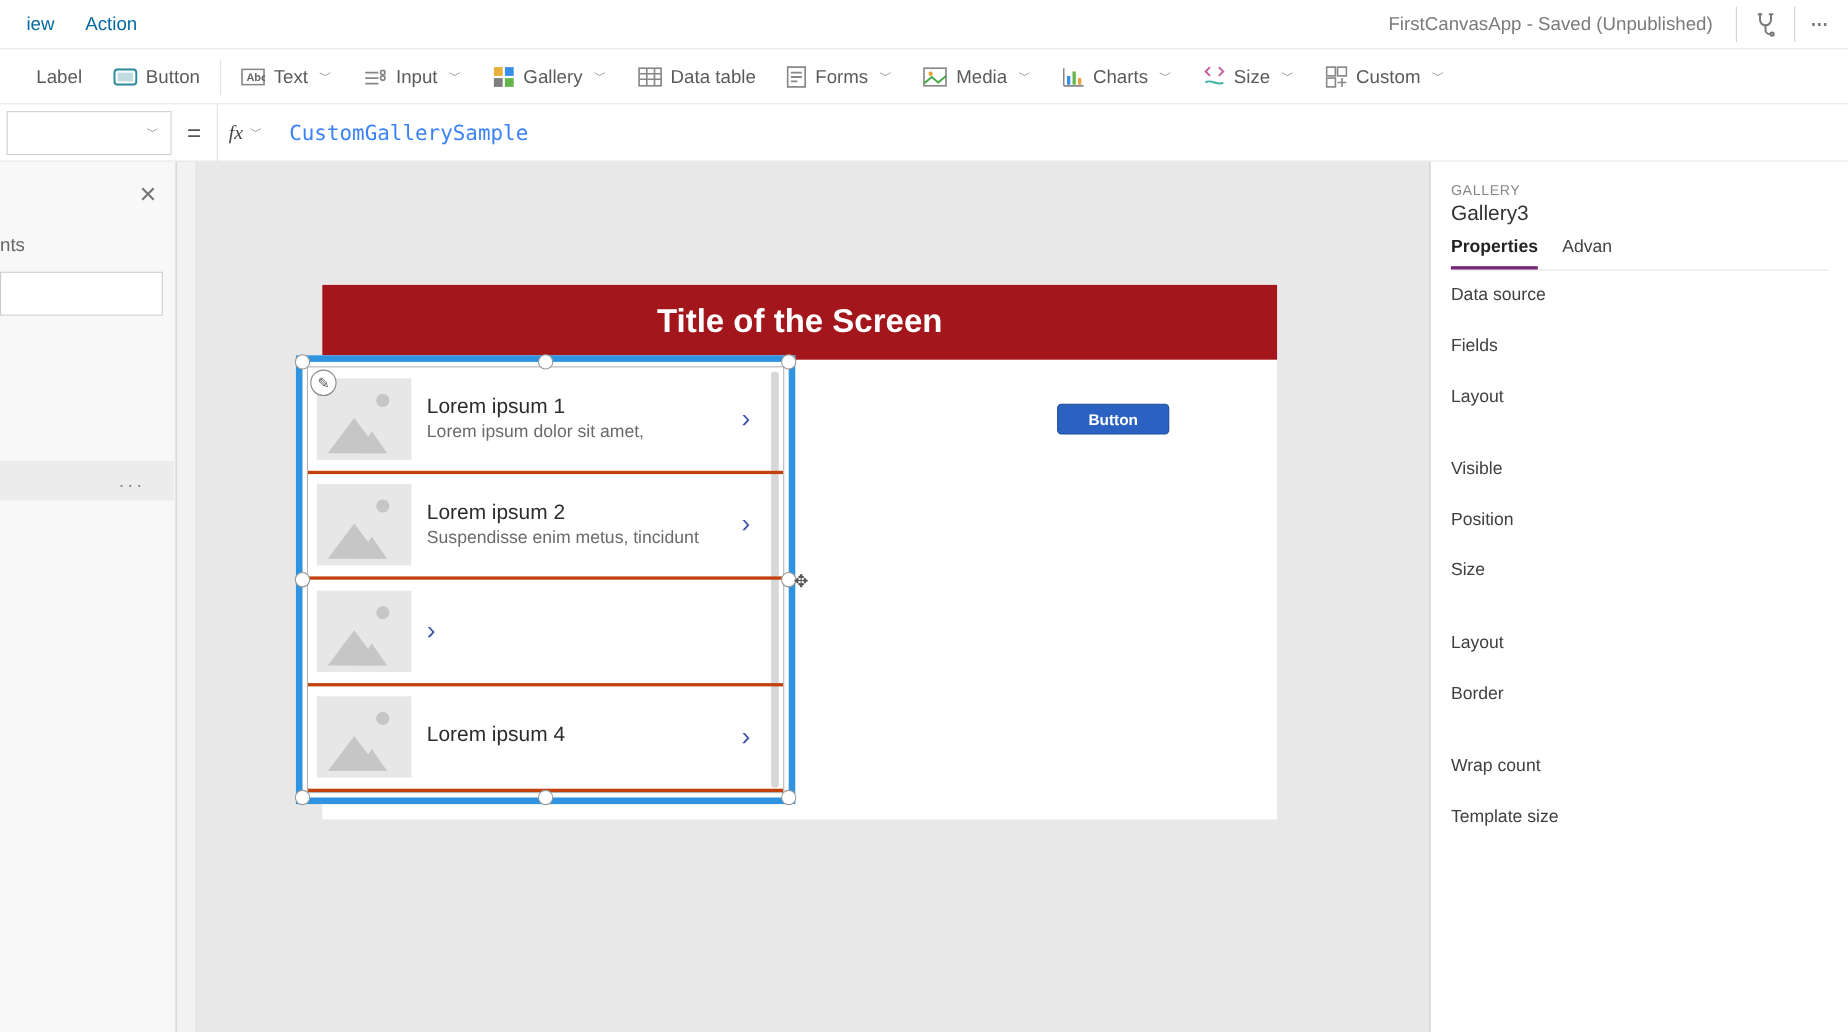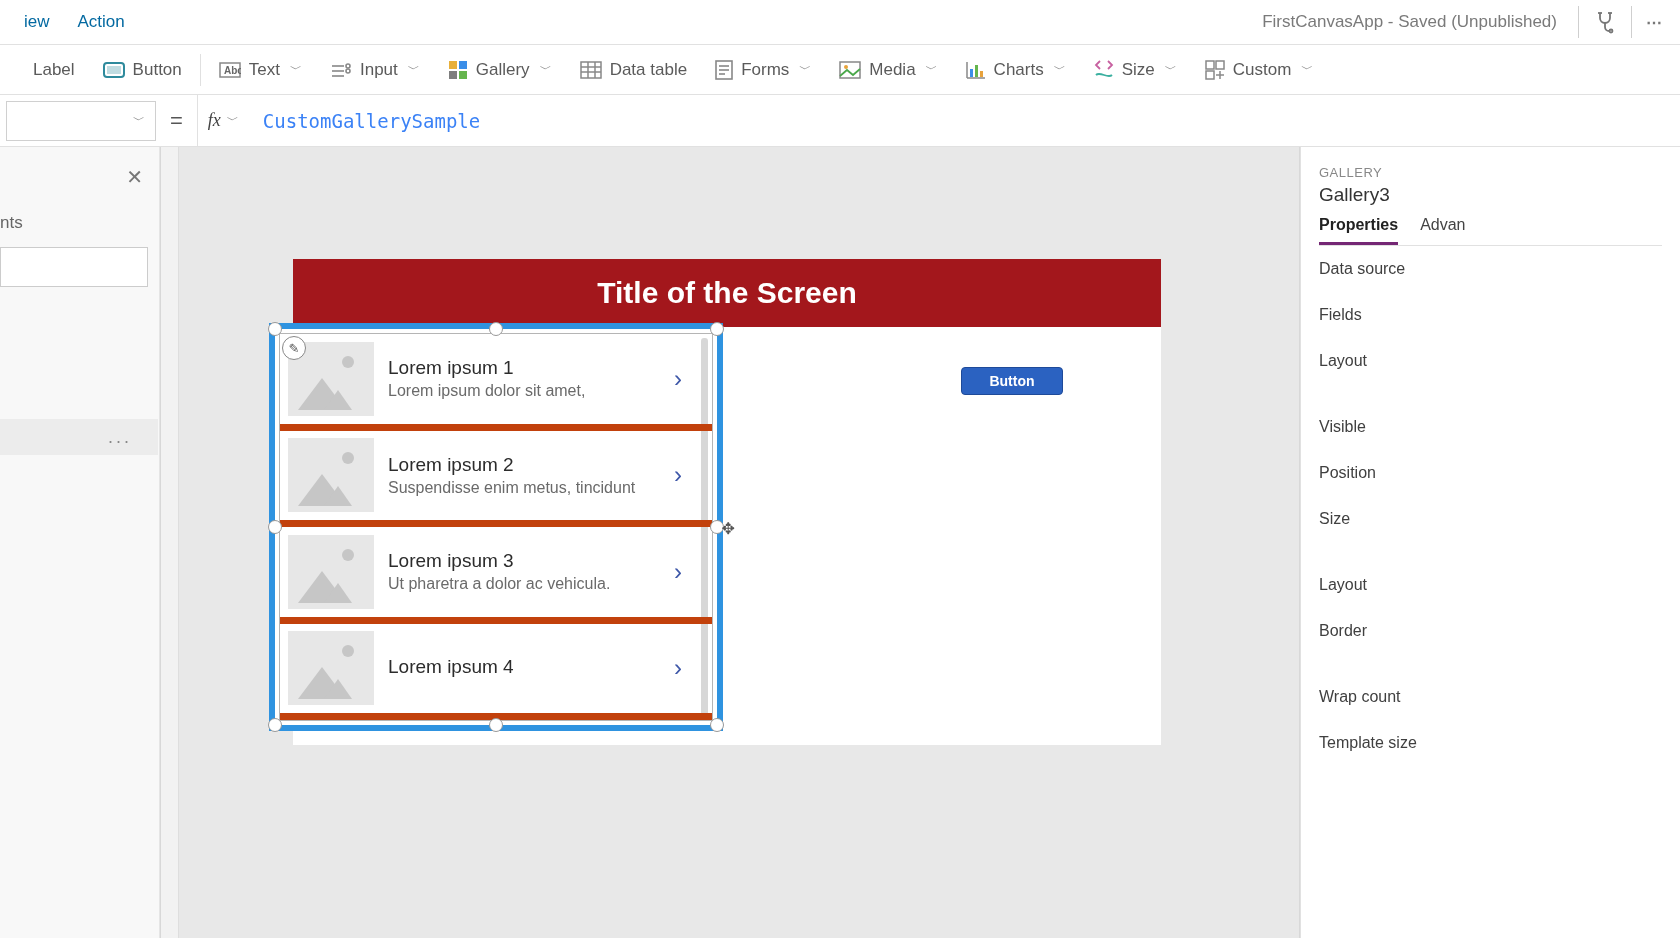--- a/index.html
+++ b/index.html
@@ -224,21 +224,21 @@
 }
 .gallery-scrolltrack {
   position: absolute;
   top: 4px; right: 4px; bottom: 4px;
   width: 7px;
   background: #cececed0;
   border-radius: 3px;
 }
 .gitem {
   height: 102px;
-  border-bottom: 7px solid #c2410c;
+  border-bottom: 3px solid #c2410c;
   display: flex;
   align-items: center;
   padding: 0 8px;
   gap: 14px;
   position: relative;
 }
 .gimg {
   width: 86px; height: 74px;
   background: #e7e7e7;
   position: relative;
@@ -576,24 +576,20 @@
         </div>
         <div class="garrow">›</div>
       </div>
 
       <div class="gitem">
         <div class="gimg">
           <div class="sun"></div>
             <div class="mtn"></div>
             <div class="mtn2"></div>
         </div>
-        <div class="gtxt">
-          <div class="gtitle">Lorem ipsum 3</div>
-          <div class="gsub">Ut pharetra a dolor ac vehicula.</div>
-        </div>
         <div class="garrow">›</div>
       </div>
 
       <div class="gitem">
         <div class="gimg">
           <div class="sun"></div>
             <div class="mtn"></div>
             <div class="mtn2"></div>
         </div>
         <div class="gtxt">

